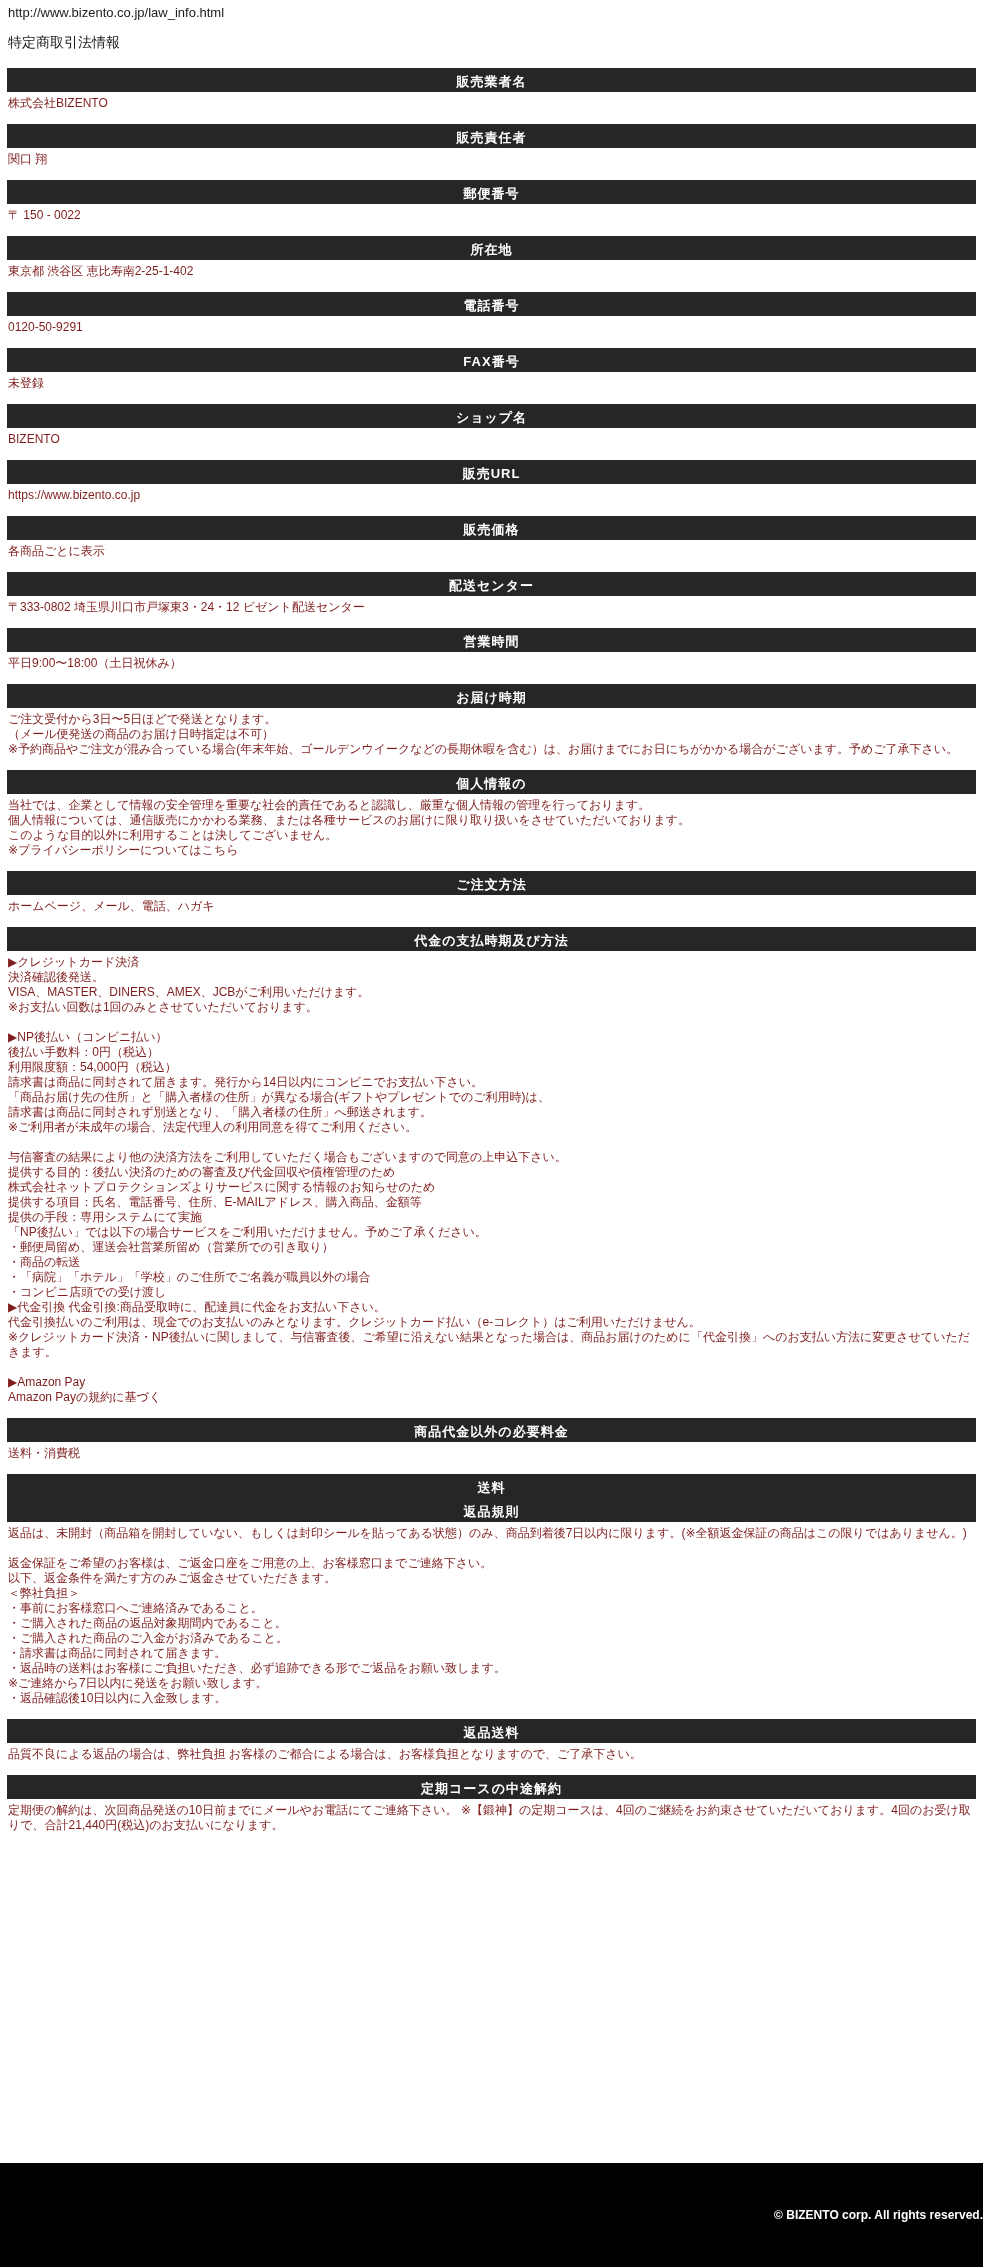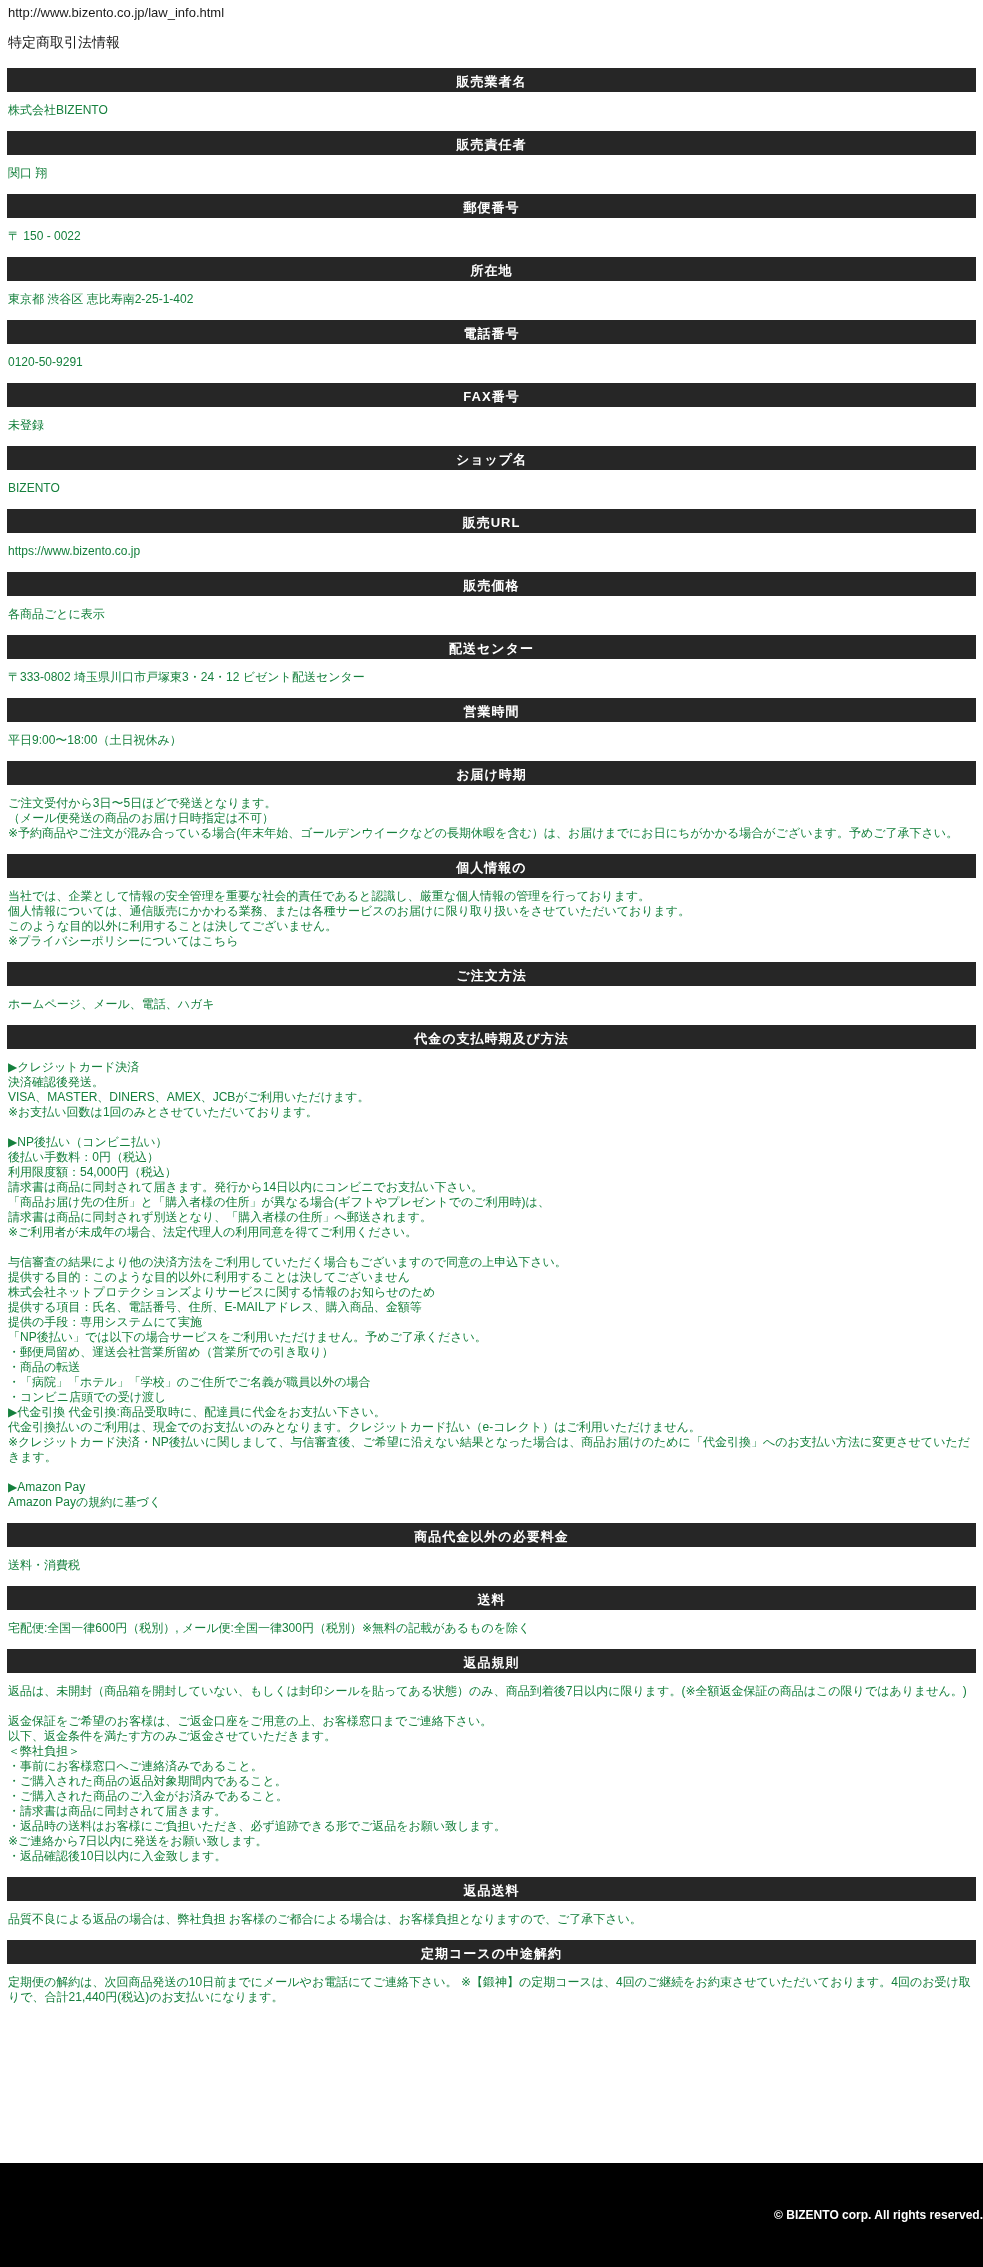--- a/index.html
+++ b/index.html
@@ -36,22 +36,22 @@
     background: #262626;
     color: #ffffff;
     text-align: center;
     font-size: 13px;
     font-weight: bold;
     height: 24px;
     line-height: 28px;
     letter-spacing: 1px;
   }
   .section-content {
-    padding: 11px 1px 13px 1px;
-    color: #15803d;
+    padding: 4px 1px 13px 1px;
+    color: #7f1d1d;
     font-size: 12px;
   }
   .content-line {
     line-height: 15px;
     min-height: 15px;
   }
   .page-footer {
     margin-top: auto;
     background: #000000;
     color: #ffffff;
@@ -173,21 +173,21 @@
           <div class="content-line"></div>
           <div class="content-line">▶NP後払い（コンビニ払い）</div>
           <div class="content-line">後払い手数料：0円（税込）</div>
           <div class="content-line">利用限度額：54,000円（税込）</div>
           <div class="content-line">請求書は商品に同封されて届きます。発行から14日以内にコンビニでお支払い下さい。</div>
           <div class="content-line">「商品お届け先の住所」と「購入者様の住所」が異なる場合(ギフトやプレゼントでのご利用時)は、</div>
           <div class="content-line">請求書は商品に同封されず別送となり、「購入者様の住所」へ郵送されます。</div>
           <div class="content-line">※ご利用者が未成年の場合、法定代理人の利用同意を得てご利用ください。</div>
           <div class="content-line"></div>
           <div class="content-line">与信審査の結果により他の決済方法をご利用していただく場合もございますので同意の上申込下さい。</div>
-          <div class="content-line">提供する目的：このような目的以外に利用することは決してございません</div>
+          <div class="content-line">提供する目的：後払い決済のための審査及び代金回収や債権管理のため</div>
           <div class="content-line">株式会社ネットプロテクションズよりサービスに関する情報のお知らせのため</div>
           <div class="content-line">提供する項目：氏名、電話番号、住所、E-MAILアドレス、購入商品、金額等</div>
           <div class="content-line">提供の手段：専用システムにて実施</div>
           <div class="content-line">「NP後払い」では以下の場合サービスをご利用いただけません。予めご了承ください。</div>
           <div class="content-line">・郵便局留め、運送会社営業所留め（営業所での引き取り）</div>
           <div class="content-line">・商品の転送</div>
           <div class="content-line">・「病院」「ホテル」「学校」のご住所でご名義が職員以外の場合</div>
           <div class="content-line">・コンビニ店頭での受け渡し</div>
           <div class="content-line">▶代金引換 代金引換:商品受取時に、配達員に代金をお支払い下さい。</div>
           <div class="content-line">代金引換払いのご利用は、現金でのお支払いのみとなります。クレジットカード払い（e-コレクト）はご利用いただけません。</div>
@@ -198,23 +198,20 @@
         </div>
       </section>
       <section class="law-section">
         <div class="section-bar">商品代金以外の必要料金</div>
         <div class="section-content">
           <div class="content-line">送料・消費税</div>
         </div>
       </section>
       <section class="law-section">
         <div class="section-bar">送料</div>
-        <div class="section-content">
-          <div class="content-line">宅配便:全国一律600円（税別）, メール便:全国一律300円（税別）※無料の記載があるものを除く</div>
-        </div>
       </section>
       <section class="law-section">
         <div class="section-bar">返品規則</div>
         <div class="section-content">
           <div class="content-line">返品は、未開封（商品箱を開封していない、もしくは封印シールを貼ってある状態）のみ、商品到着後7日以内に限ります。(※全額返金保証の商品はこの限りではありません。)</div>
           <div class="content-line"></div>
           <div class="content-line">返金保証をご希望のお客様は、ご返金口座をご用意の上、お客様窓口までご連絡下さい。</div>
           <div class="content-line">以下、返金条件を満たす方のみご返金させていただきます。</div>
           <div class="content-line">＜弊社負担＞</div>
           <div class="content-line">・事前にお客様窓口へご連絡済みであること。</div>

